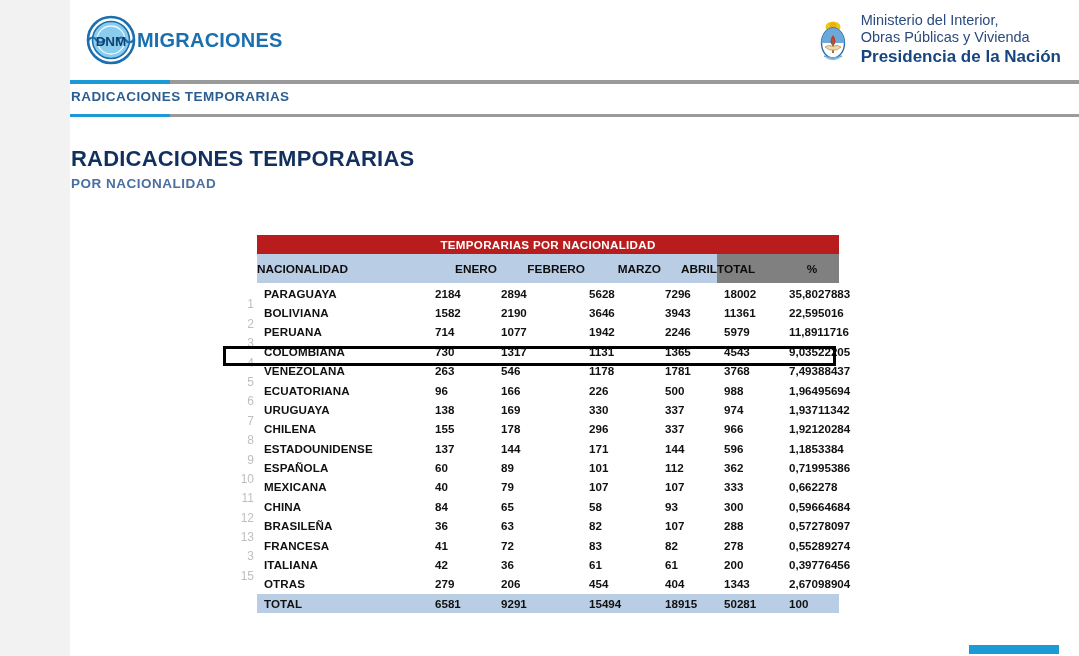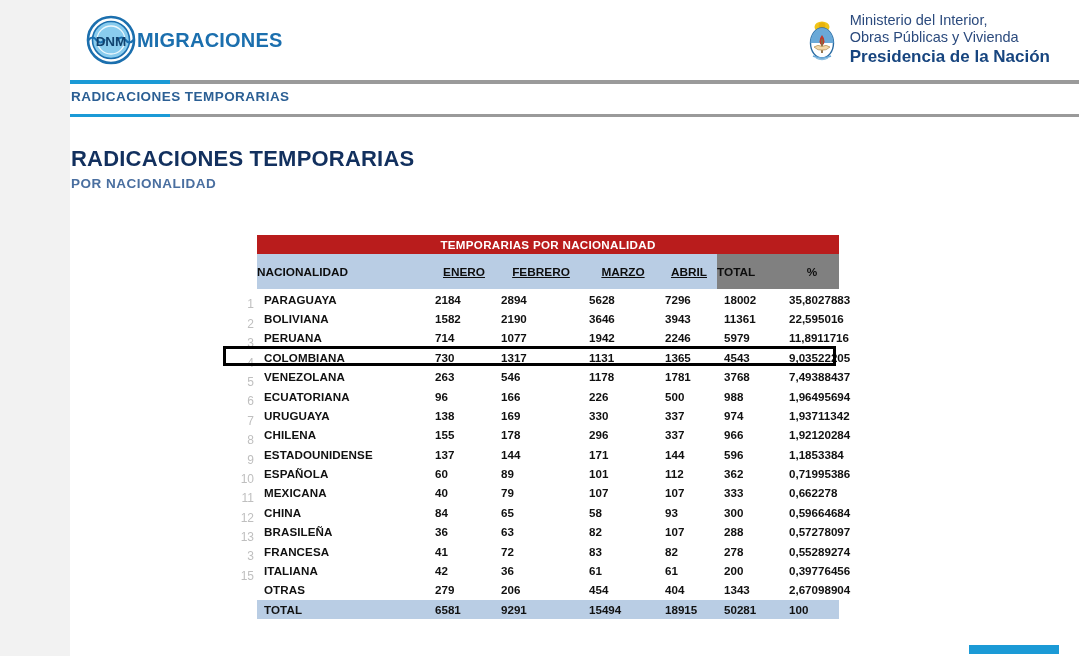--- a/index.html
+++ b/index.html
@@ -52,21 +52,21 @@
     font-size: 20px;
     font-weight: bold;
     letter-spacing: 0.2px;
     color: #1b6fae;
     line-height: 1;
     white-space: nowrap;
   }
 
   .ministry {
     position: absolute;
-    right: 29px;
+    right: 18px;
     top: 12px;
     display: flex;
     align-items: center;
     gap: 9px;
   }
   .coat {
     width: 38px;
     height: 52px;
     flex: 0 0 auto;
   }
@@ -186,28 +186,28 @@
     font-size: 12px;
     font-weight: bold;
     text-align: center;
     letter-spacing: 0.3px;
     height: 19px;
   }
 
   thead tr.colhead th {
     font-weight: bold;
     font-size: 11.8px;
-    height: 35px;
+    height: 29px;
     color: #0d0d0d;
   }
   th.h-blue { background: #b9cde4; }
   th.h-gray { background: #808080; color: #ffffff; }
 
   th.c-nac { text-align: left;  padding-left: 7px; }
-  th.c-num { text-align: center;  padding-left: 4px; text-decoration: underline; }
+  th.c-num { text-align: right;  padding-left: 4px; }
   th.c-tot { text-align: left;  padding-left: 7px; }
   th.c-pct { text-align: center; }
 
   tbody td { color: #111111; font-weight: bold; }
   tbody td.c-nac {
     text-align: left;
     padding-left: 7px;
     font-weight: bold;
     letter-spacing: 0.1px;
   }

